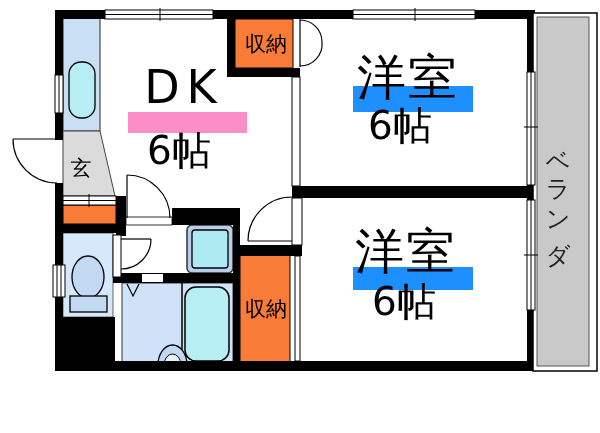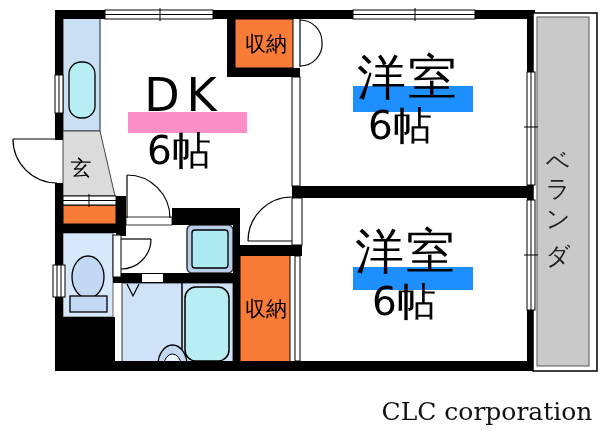--- a/index.html
+++ b/index.html
@@ -136,29 +136,28 @@
       </g>
       <g>
         <line x1="300" y1="19" x2="300" y2="67"></line>
         <path d="M300,20 A22,22 0 0 1 322,42"></path>
         <path d="M300,66 A22,22 0 0 0 322,42"></path>
       </g>
       <path d="M127,284 L133,296 L139,284"></path>
     </g>
   </svg>
 
-  <div class="lbl dk-name" style="left:184px;top:95px;">DK</div>
+  <div class="lbl dk-name" style="left:184px;top:87px;">DK</div>
   <div class="lbl room-size" style="left:179px;top:150px;">6帖</div>
 
   <div class="lbl room-name" style="left:408px;top:77px;">洋室</div>
   <div class="lbl room-size" style="left:400px;top:125px;">6帖</div>
 
   <div class="lbl room-name" style="left:406px;top:251px;">洋室</div>
   <div class="lbl room-size" style="left:404px;top:301px;">6帖</div>
 
   <div class="lbl small-lbl" style="left:81px;top:168px;">玄</div>
   <div class="lbl small-lbl" style="left:266px;top:44px;">収納</div>
   <div class="lbl small-lbl" style="left:266px;top:309px;">収納</div>
 
   <div class="lbl veranda-lbl" style="left:558px;top:194px;">ベランダ</div>
 
-  <div class="lbl credit" style="left:487px;top:411px;">CLC corporation</div>
 </div>
 
 </body></html>

